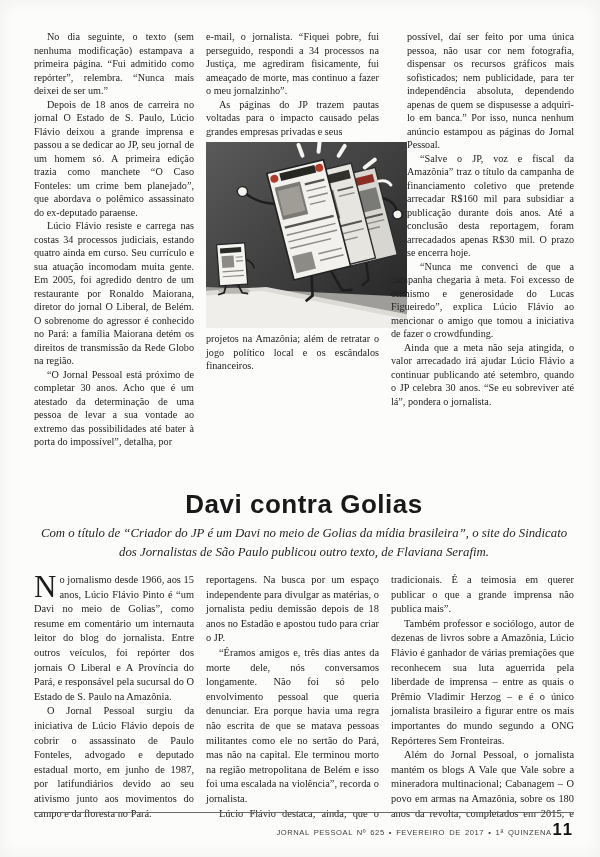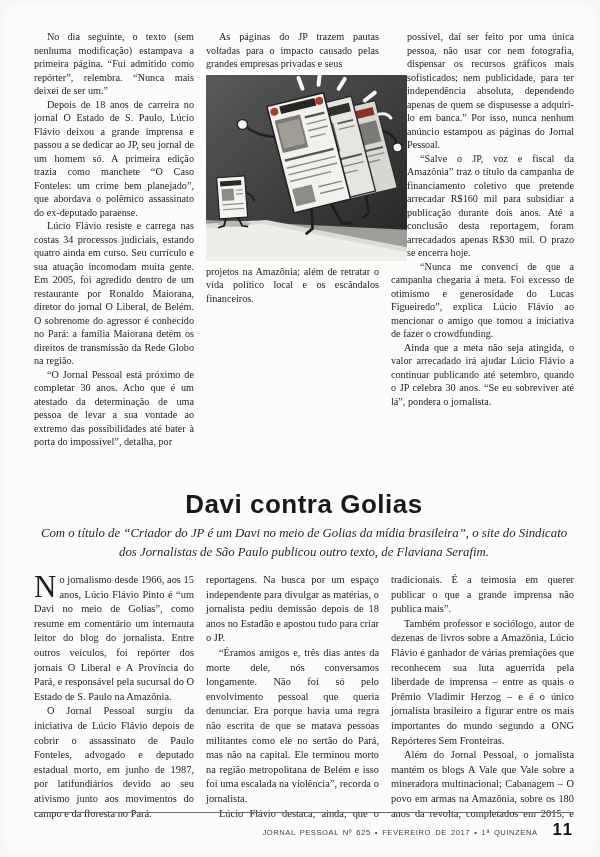--- a/index.html
+++ b/index.html
@@ -30,37 +30,38 @@
   .bottom-section{display:flex;gap:12px;height:246px;overflow:hidden;margin-top:11px;}
   .bcol{color:#232323;font-size:10.4px;line-height:14.6px;text-align:justify;
         -webkit-hyphens:auto;hyphens:auto;}
   .dropcap{float:left;font-size:31px;line-height:26px;padding:1px 3px 0 0;color:#1d1d1d;}
   
   .footer{position:absolute;left:34px;right:26px;top:812px;border-top:1px solid #6a6a6a;
         padding-top:5px;display:flex;justify-content:flex-end;align-items:flex-end;}
   .footer-issue{font-family:"Liberation Sans","DejaVu Sans",sans-serif;font-size:7.6px;
         letter-spacing:.55px;word-spacing:1.5px;color:#3d3d3d;}
   .footer-page{font-family:"Liberation Sans","DejaVu Sans",sans-serif;font-weight:700;
-        font-size:16.5px;letter-spacing:2px;color:#101010;margin-left:15px;position:relative;top:2px;}
+        font-size:16.5px;letter-spacing:2px;color:#101010;margin-left:1px;position:relative;top:2px;}
 </style>
 </head>
 <body>
 
 <div class="page">
 
   <div class="top-section">
 
     <div class="tcol col-a">
       <p>No dia seguinte, o texto (sem nenhuma modificação) estampava a primeira página. “Fui admitido como repórter”, relembra. “Nunca mais deixei de ser um.”</p>
       <p>Depois de 18 anos de carreira no jornal O Estado de S. Paulo, Lúcio Flávio deixou a grande imprensa e passou a se dedicar ao JP, seu jornal de um homem só. A primeira edição trazia como manchete “O Caso Fonteles: um crime bem planejado”, que abordava o polêmico assassinato do ex-deputado paraense.</p>
       <p>Lúcio Flávio resiste e carrega nas costas 34 processos judiciais, estando quatro ainda em curso. Seu currículo e sua atuação incomodam muita gente. Em 2005, foi agredido dentro de um restaurante por Ronaldo Maiorana, diretor do jornal O Liberal, de Belém. O sobrenome do agressor é conhecido no Pará: a família Maiorana detém os direitos de transmissão da Rede Globo na região.</p>
       <p>“O Jornal Pessoal está próximo de completar 30 anos. Acho que é um atestado da determinação de uma pessoa de levar a sua vontade ao extremo das possibilidades até bater à porta do impossível”, detalha, por</p>
     </div>
 
     <div class="tcol col-b">
+      <p class="noindent">e-mail, o jornalista. “Fiquei pobre, fui perseguido, respondi a 34 processos na Justiça, me agrediram fisicamente, fui ameaçado de morte, mas continuo a fazer o meu jornalzinho”.</p>
       <p>As páginas do JP trazem pautas voltadas para o impacto causado pelas grandes empresas privadas e seus</p>
 
       <svg class="illustration" viewBox="0 0 200 190" preserveAspectRatio="none" role="img">
         <defs>
           <linearGradient id="bgGrad" x1="0" y1="0" x2="1" y2="1">
             <stop offset="0" stop-color="#5a5a5a"></stop>
             <stop offset="0.6" stop-color="#3a3a3a"></stop>
             <stop offset="1" stop-color="#232323"></stop>
           </linearGradient>
         </defs>
@@ -133,21 +134,21 @@
           <line x1="30" y1="118" x2="37" y2="118" stroke="#8a8a84" stroke-width="1.2" transform="rotate(-4 26 125)"></line>
           <line x1="30" y1="122" x2="37" y2="122" stroke="#8a8a84" stroke-width="1.2" transform="rotate(-4 26 125)"></line>
           <line x1="16" y1="132" x2="37" y2="132" stroke="#8a8a84" stroke-width="1.2" transform="rotate(-4 26 125)"></line>
           <line x1="16" y1="137" x2="37" y2="137" stroke="#8a8a84" stroke-width="1.2" transform="rotate(-4 26 125)"></line>
           <path d="M20,146 L18,154 L12,156" fill="none" stroke="#1e1e1e" stroke-width="1.8"></path>
           <path d="M32,146 L36,154 L42,155" fill="none" stroke="#1e1e1e" stroke-width="1.8"></path>
           <path d="M40,120 q7,3 8,9" fill="none" stroke="#1e1e1e" stroke-width="1.6"></path>
         </g>
       </svg>
 
-      <p class="noindent">projetos na Amazônia; além de retratar o vida político local e os escândalos financeiros.</p>
+      <p class="noindent">projetos na Amazônia; além de retratar o jogo político local e os escândalos financeiros.</p>
     </div>
 
     <div class="tcol col-c">
       <span class="intrude"></span>
       <p class="noindent">possível, daí ser feito por uma única pessoa, não usar cor nem fotografia, dispensar os recursos gráficos mais sofisticados; nem publicidade, para ter independência absoluta, dependendo apenas de quem se dispusesse a adquiri-lo em banca.” Por isso, nunca nenhum anúncio estampou as páginas do Jornal Pessoal.</p>
       <p>“Salve o JP, voz e fiscal da Amazônia” traz o título da campanha de financiamento coletivo que pretende arrecadar R$160 mil para subsidiar a publicação durante dois anos. Até a conclusão desta reportagem, foram arrecadados apenas R$30 mil. O prazo se encerra hoje.</p>
       <p>“Nunca me convenci de que a campanha chegaria à meta. Foi excesso de otimismo e generosidade do Lucas Figueiredo”, explica Lúcio Flávio ao mencionar o amigo que tomou a iniciativa de fazer o crowdfunding.</p>
       <p>Ainda que a meta não seja atingida, o valor arrecadado irá ajudar Lúcio Flávio a continuar publicando até setembro, quando o JP celebra 30 anos. “Se eu sobreviver até lá”, pondera o jornalista.</p>
     </div>
   </div>

